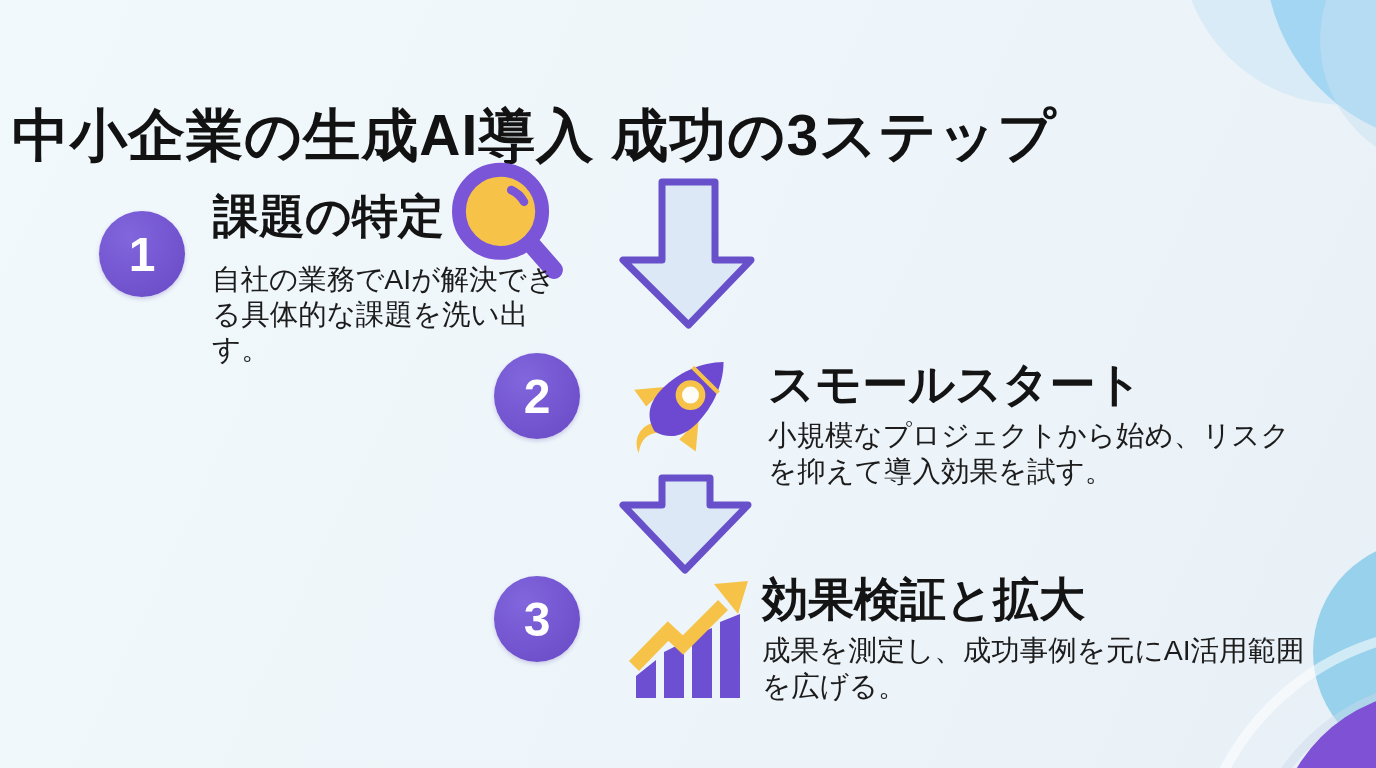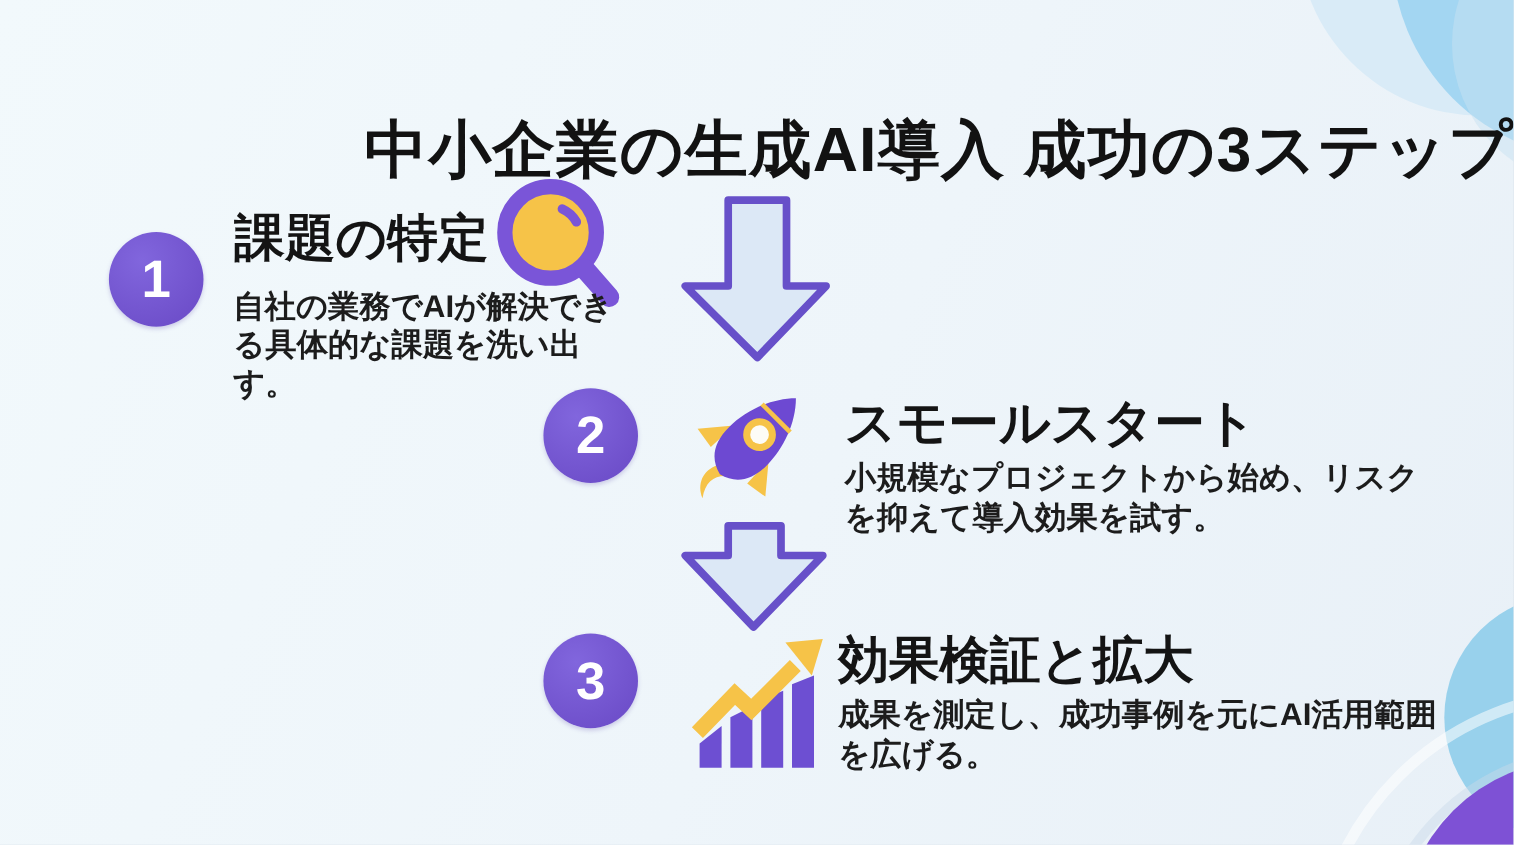--- a/index.html
+++ b/index.html
@@ -14,41 +14,41 @@
   
   .deco-tr-light{left:1180px;top:-225px;width:330px;height:330px;background:#d9ebf7;}
   .deco-tr-blue{left:1265px;top:-235px;width:380px;height:380px;background:#a3d6f2;}
   .deco-tr-soft{left:1320px;top:-90px;width:260px;height:260px;background:#c8e2f2;opacity:.5;}
   .deco-br-blue{left:1313px;top:540px;width:224px;height:224px;background:#98d1ec;}
   .ring-outer{left:1190px;top:625px;width:510px;height:510px;border:10px solid rgba(255,255,255,.55);background:transparent;}
   .ring-inner{left:1243px;top:678px;width:404px;height:404px;border:9px solid rgba(201,218,232,.45);background:transparent;}
   .deco-br-purple{left:1275px;top:691px;width:314px;height:314px;background:#7e51d5;}
   
   .main-title{
-    left:0;right:0;top:60px;text-align:right;
+    left:0;right:0;top:60px;text-align:left;
     font-size:57px;font-weight:900;letter-spacing:1px;color:#121212;padding-left:12px;
   }
   
   .badge{
     width:86px;height:86px;border-radius:50%;
     background:radial-gradient(circle at 35% 30%,#8166dd,#6f50cb 75%);
     color:#ffffff;font-size:48px;font-weight:800;
     display:flex;align-items:center;justify-content:center;
     box-shadow:0 2px 4px rgba(90,70,170,.25);
   }
   .badge1{left:99px;top:211px;}
   .badge2{left:494px;top:353px;}
   .badge3{left:494px;top:576px;}
   
   .step-title{font-size:46px;font-weight:800;color:#141414;white-space:nowrap;}
   .st1{left:213px;top:186px;}
   .st2{left:768px;top:354px;}
   .st3{left:762px;top:569px;}
   
-  .step-desc{font-size:28.5px;line-height:35px;font-weight:700;color:#1c1c1c;}
+  .step-desc{font-size:28.5px;line-height:35px;font-weight:400;color:#1c1c1c;}
   .sd1{left:212px;top:262px;width:366px;}
   .sd2{left:768px;top:417px;width:532px;line-height:36px;}
   .sd3{left:762px;top:632px;width:552px;line-height:36px;}
   svg{display:block;}
 </style>
 </head>
 <body>
 
 <div class="canvas">
 

